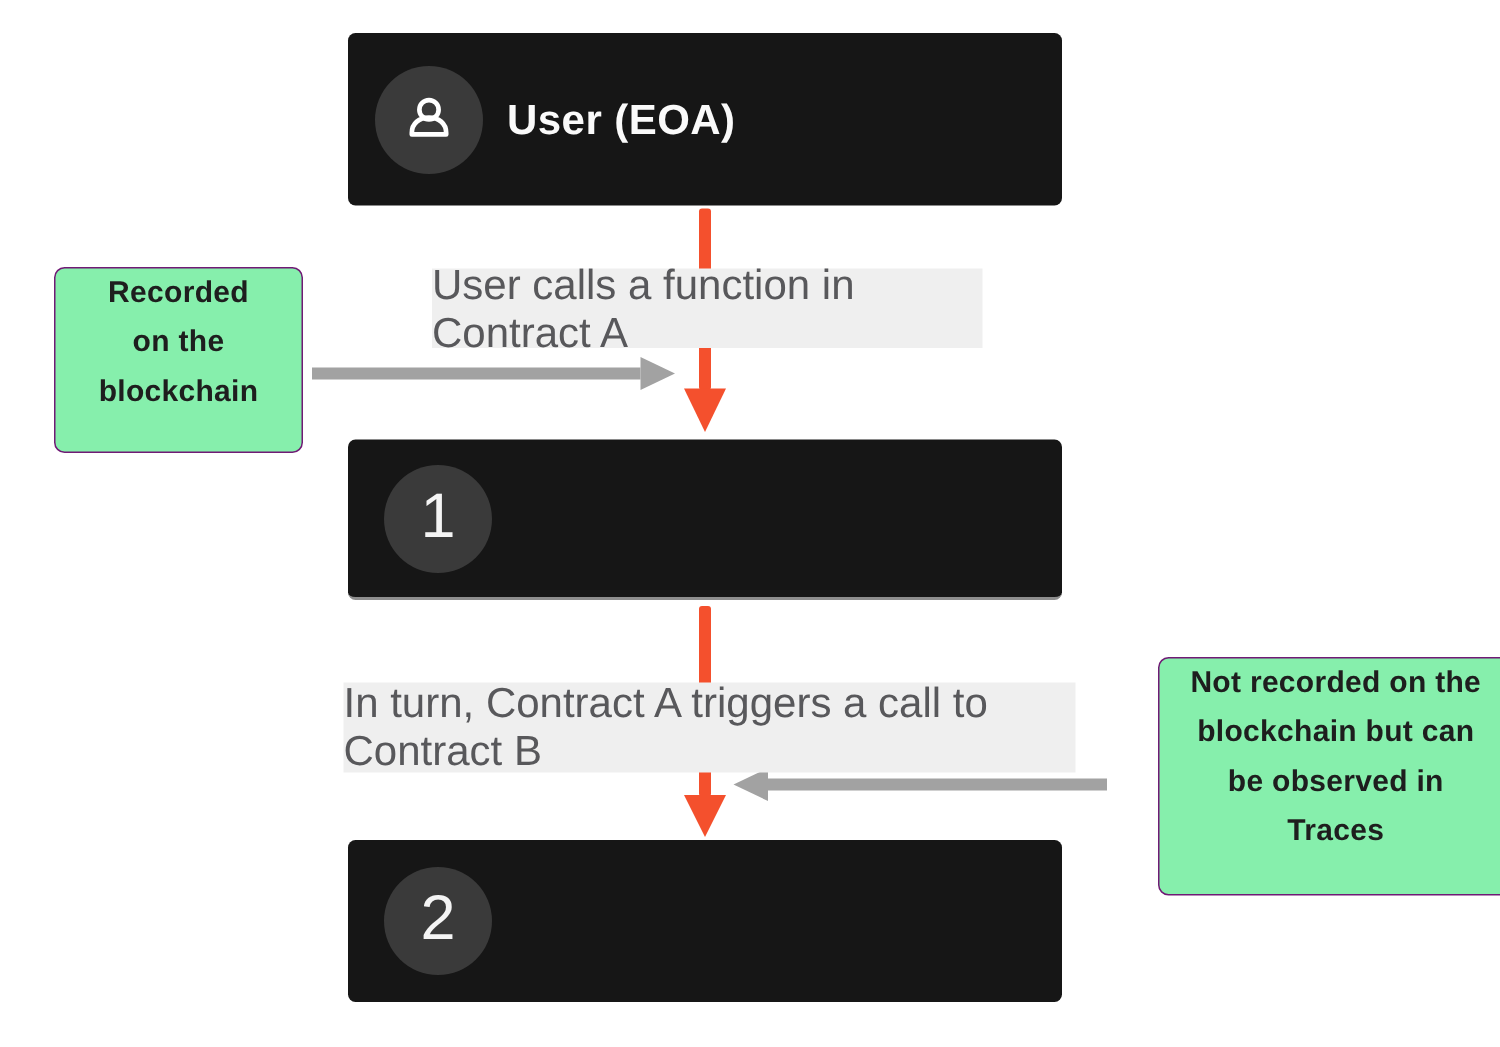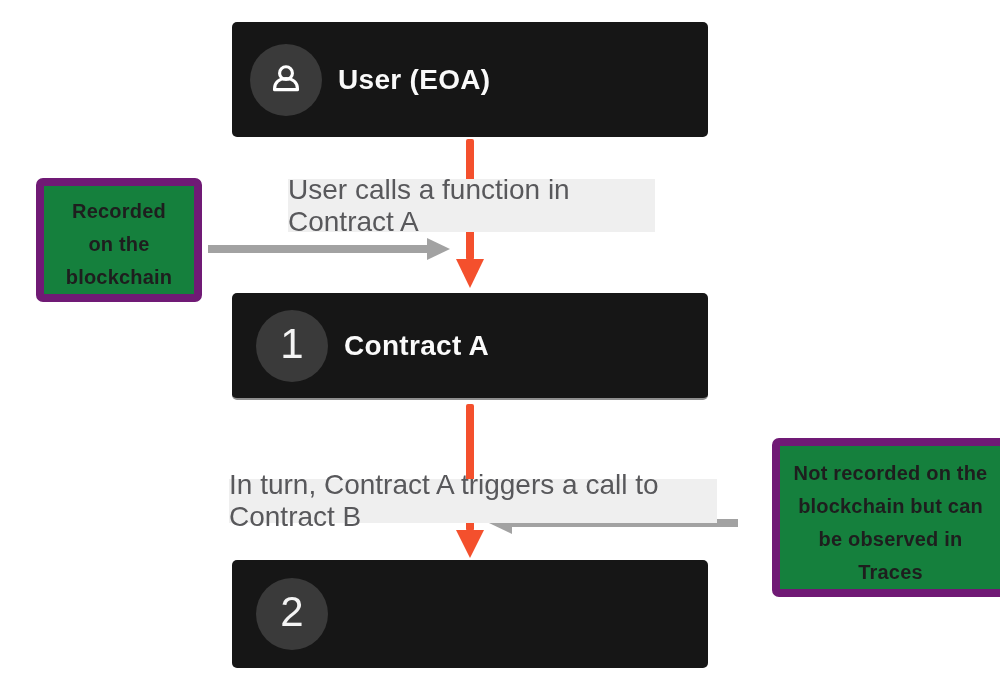--- a/index.html
+++ b/index.html
@@ -67,30 +67,30 @@
     position: absolute;
     background: #efefef;
     color: #58585b;
     font-size: 28px;
     display: flex;
     align-items: center;
     justify-content: center;
     z-index: 2;
   }
   .edge-label-1 { left: 288px; top: 179px; width: 367px; height: 53px; }
-  .edge-label-2 { left: 229px; top: 479px; width: 488px; height: 44px; }
+  .edge-label-2 { left: 229px; top: 455px; width: 488px; height: 60px; }
   
   .annotation {
     position: absolute;
-    background: #15803d;
-    border: 8px solid #701a75;
+    background: #86efac;
+    border: 1px solid #701a75;
     border-radius: 7px;
     box-sizing: border-box;
     display: flex;
-    align-items: flex-end;
+    align-items: flex-start;
     justify-content: center;
     z-index: 2;
   }
   .annotation-left  { left: 36px;  top: 178px; width: 166px; height: 124px; }
   .annotation-right { left: 728px; top: 438px; width: 237px; height: 159px; margin-left: 44px; }
   .annotation-text {
     color: #1e1e1e;
     font-size: 20px;
     font-weight: 700;
     line-height: 33px;
@@ -133,21 +133,20 @@
     </div>
     <div class="node-title">User (EOA)</div>
   </div>
 
   <div class="edge-label edge-label-1">User calls a function in Contract A</div>
 
   <div class="node node-contract-a">
     <div class="badge">
       <span class="badge-number">1</span>
     </div>
-    <div class="node-title">Contract A</div>
   </div>
 
   <div class="edge-label edge-label-2">In turn, Contract A triggers a call to Contract B</div>
 
   <div class="node node-contract-b">
     <div class="badge">
       <span class="badge-number">2</span>
     </div>
   </div>
 

